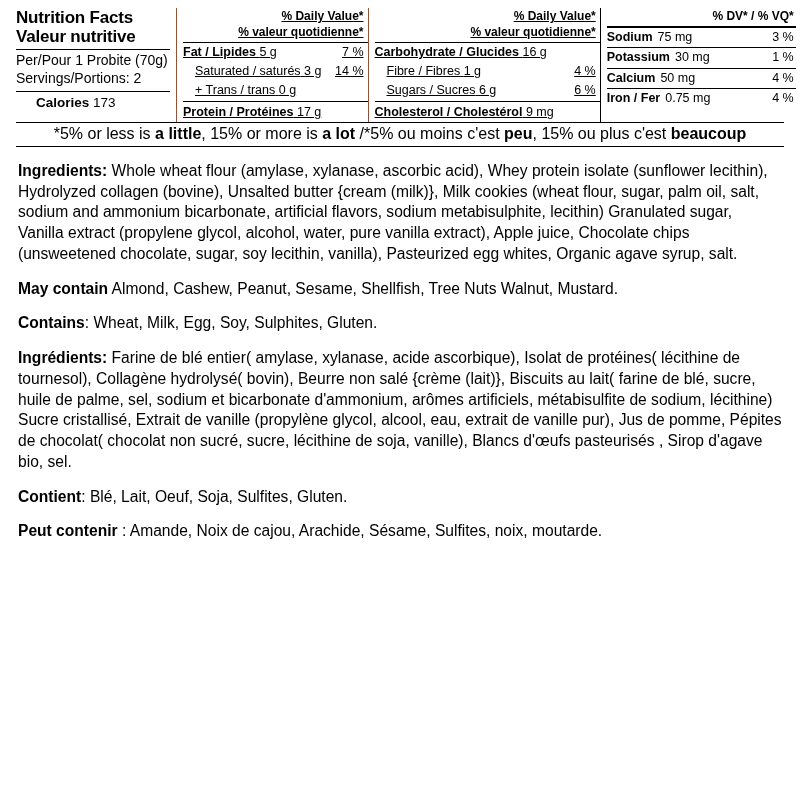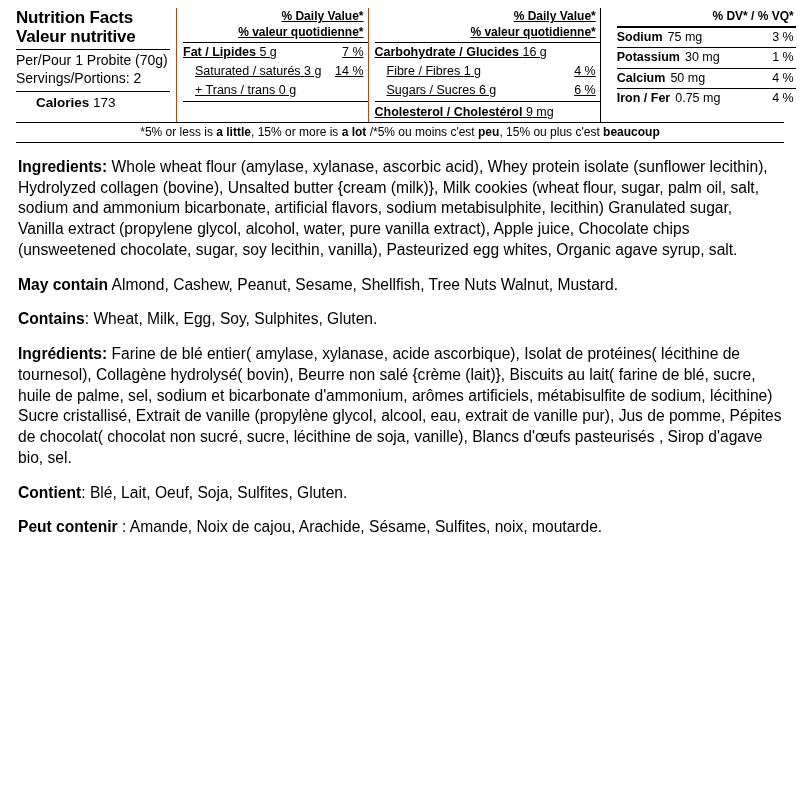--- a/index.html
+++ b/index.html
@@ -106,39 +106,39 @@
   .nf-bottomrow {
     padding-top: 1px;
   }
 
   
   .nf-col4 {
     flex: 0 0 196px;
     width: 196px;
     box-sizing: border-box;
     border-left: 1px solid #000;
-    padding-left: 16px;
+    padding-left: 6px;
   }
   .nf-col4 .nf-dvhead {
     padding-right: 2px;
   }
   .nf-mrow {
     display: flex;
     font-size: 12.5px;
     line-height: 1.55;
     border-top: 1px solid #000;
     padding-right: 2px;
   }
   .nf-mrow:first-of-type { border-top: 0; }
   .nf-mrow .mname { flex: 0 0 auto; font-weight: bold; white-space: nowrap;}
   .nf-mrow .mamt { flex: 1 1 auto; padding-left: 5px; white-space: nowrap;}
   .nf-mrow .mpc { flex: 0 0 auto; width: 34px; text-align: right; }
 
   .nf-foot {
-    font-size: 12px;
+    font-size: 16px;
     text-align: center;
     padding: 2px 0 3px 0;
     border-bottom: 1px solid #000;
   }
   .nf-foot b { font-weight: bold; }
 
   
   .body {
     padding: 14px 2px 0 2px;
     font-size: 15.6px;
@@ -181,20 +181,24 @@
         </div>
         <div class="nf-row">
           <span class="nm indent1"><span>Saturated / saturés</span> <span>3 g</span></span>
           <span class="pc">14 %</span>
         </div>
         <div class="nf-row">
           <span class="nm indent1"><span>+ Trans / trans</span> <span>0 g</span></span>
           <span class="pc"></span>
         </div>
         <div class="nf-sep"></div>
+        <div class="nf-row nf-bottomrow">
+          <span class="nm"><b>Protein / Protéines</b> <span>17 g</span></span>
+          <span class="pc"></span>
+        </div>
       </div>
 
       <div class="nf-col3">
         <div class="nf-dvhead">% Daily Value*</div>
         <div class="nf-dvhead fr">% valeur quotidienne*</div>
         <div class="nf-line"></div>
 
         <div class="nf-row">
           <span class="nm"><b>Carbohydrate / Glucides</b> <span>16 g</span></span>
           <span class="pc"></span>

